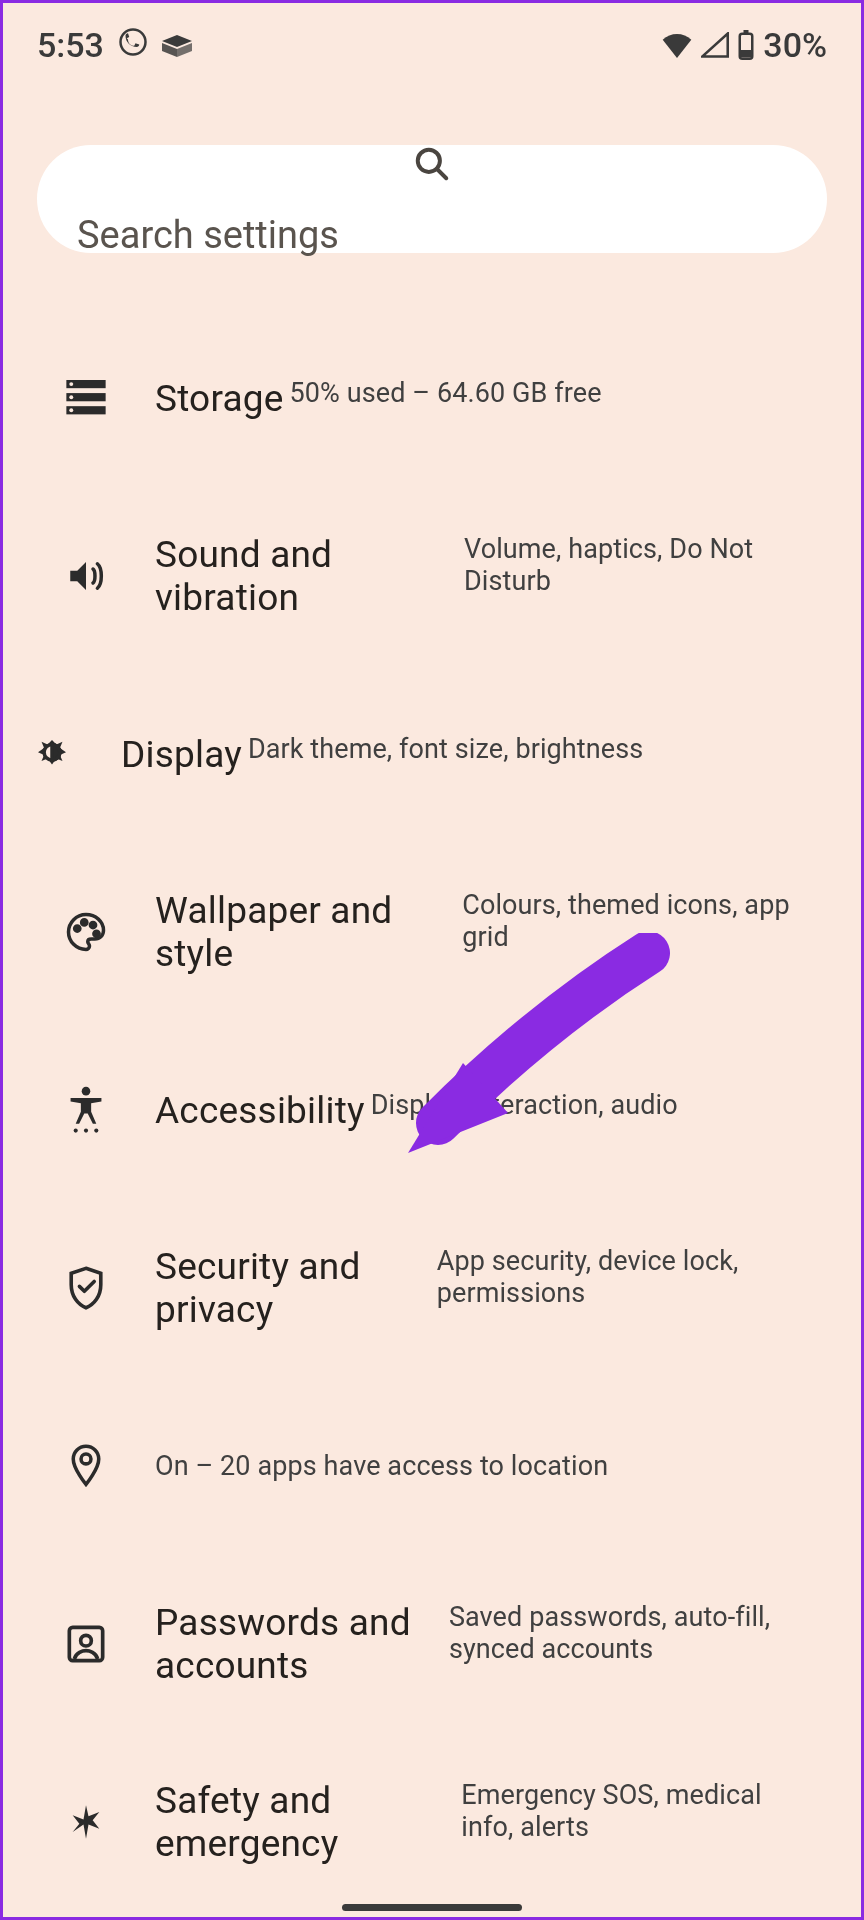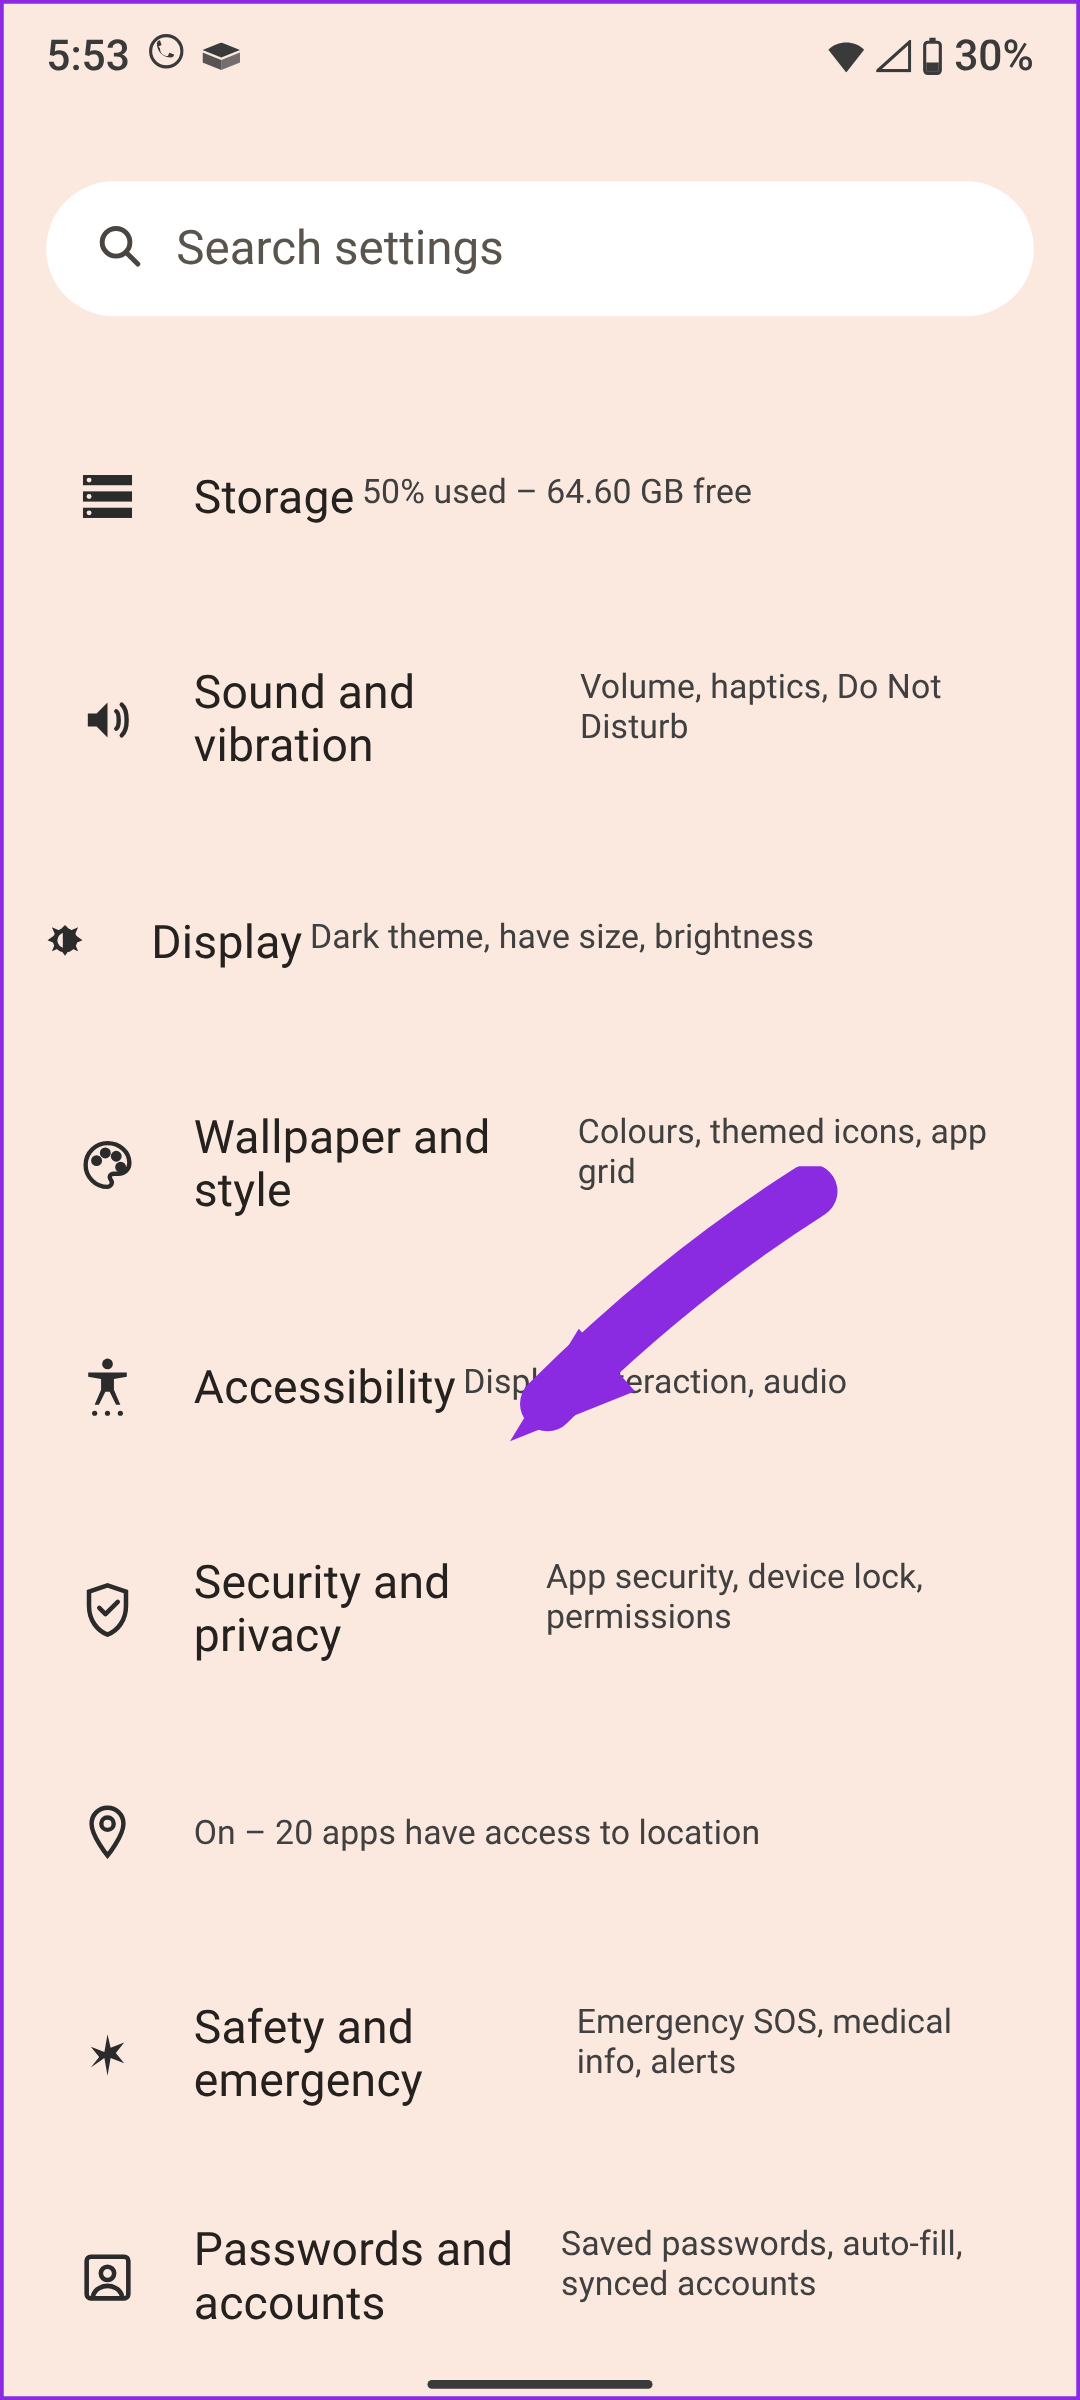--- a/index.html
+++ b/index.html
@@ -26,20 +26,21 @@
   .status-right svg { display: block; }
   .search-bar {
     margin: 72px 34px 0 34px;
     background: #ffffff;
     border-radius: 60px;
     height: 108px;
     display: flex;
     align-items: center;
     padding: 0 40px;
     gap: 26px;
+    flex-direction: column;
   }
   .search-bar input {
     border: none;
     outline: none;
     background: transparent;
     font-size: 38px;
     color: #5a544e;
     width: 100%;
     font-family: inherit;
   }
@@ -180,21 +181,21 @@
   <div class="settings-item" style="margin-top:28px;padding-left:26px;">
     <span class="icon-slot">
       <svg width="42" height="42" viewBox="0 0 24 24" fill="none" stroke="#2b2b2b" stroke-width="2">
         <path d="M12 2l2.5 2.5L18 3l-1.5 3.5L20 9l-3.5 1.5L18 14l-3.5-1.5L12 16l-2.5-3.5L6 14l1.5-3.5L4 9l3.5-2.5L6 3l3.5 1.5z" fill="#2b2b2b" stroke="none" transform="scale(1) translate(0 2)"></path>
         <circle cx="12" cy="11" r="4.5" fill="#fbe9df"></circle>
         <path d="M12 6.5a4.5 4.5 0 010 9V6.5z" fill="#2b2b2b"></path>
       </svg>
     </span>
     <div class="item-text">
       <div class="item-title">Display</div>
-      <div class="item-subtitle">Dark theme, have size, brightness</div>
+      <div class="item-subtitle">Dark theme, font size, brightness</div>
     </div>
   </div>
 
   <div class="settings-item" style="margin-top:28px;">
     <span class="icon-slot">
       <svg width="42" height="42" viewBox="0 0 24 24" fill="none" stroke="#2b2b2b" stroke-width="2">
         <path d="M12 2C6.5 2 2 6.5 2 12s4.5 10 10 10c1 0 2-1 2-2s-1-1.5-1-2.5 1-1.5 2-1.5h2c3 0 5-2 5-5 0-5-4.5-9-10-9z"></path>
         <circle cx="7" cy="10" r="1.5" fill="#2b2b2b"></circle>
         <circle cx="11" cy="6.5" r="1.5" fill="#2b2b2b"></circle>
         <circle cx="16" cy="8" r="1.5" fill="#2b2b2b"></circle>
@@ -243,41 +244,41 @@
         <circle cx="12" cy="11" r="3.5"></circle>
       </svg>
     </span>
     <div class="item-text">
       <div class="item-subtitle">On – 20 apps have access to location</div>
     </div>
   </div>
 
   <div class="settings-item" style="margin-top:28px;">
     <span class="icon-slot">
-      <svg width="40" height="40" viewBox="0 0 24 24" fill="#2b2b2b">
-        <path d="M12 2l1.5 6.5L20 6l-4 5 4 5-6.5-2.5L12 22l-1.5-8.5L4 18l4-5-4-5 6.5 2.5z"></path>
-      </svg>
-    </span>
-    <div class="item-text">
-      <div class="item-title">Safety and emergency</div>
-      <div class="item-subtitle">Emergency SOS, medical info, alerts</div>
-    </div>
-  </div>
-
-  <div class="settings-item" style="margin-top:28px;">
-    <span class="icon-slot">
       <svg width="40" height="40" viewBox="0 0 24 24" fill="none" stroke="#2b2b2b" stroke-width="2.2">
         <rect x="2" y="2" width="20" height="20" rx="2"></rect>
         <circle cx="12" cy="10" r="3.2"></circle>
         <path d="M5 21c1-4 5-5 7-5s6 1 7 5"></path>
       </svg>
     </span>
     <div class="item-text">
       <div class="item-title">Passwords and accounts</div>
       <div class="item-subtitle">Saved passwords, auto-fill, synced accounts</div>
+    </div>
+  </div>
+
+  <div class="settings-item" style="margin-top:28px;">
+    <span class="icon-slot">
+      <svg width="40" height="40" viewBox="0 0 24 24" fill="#2b2b2b">
+        <path d="M12 2l1.5 6.5L20 6l-4 5 4 5-6.5-2.5L12 22l-1.5-8.5L4 18l4-5-4-5 6.5 2.5z"></path>
+      </svg>
+    </span>
+    <div class="item-text">
+      <div class="item-title">Safety and emergency</div>
+      <div class="item-subtitle">Emergency SOS, medical info, alerts</div>
     </div>
   </div>
 
 </div>
 
 <div class="arrow-annotation">
   <svg width="290" height="240" viewBox="0 0 290 240">
     <defs>
       <marker id="ah" markerWidth="14" markerHeight="14" refX="3" refY="7" orient="auto">
         <path d="M0 0 L14 7 L0 14 Z" fill="#8a2be2"></path>

